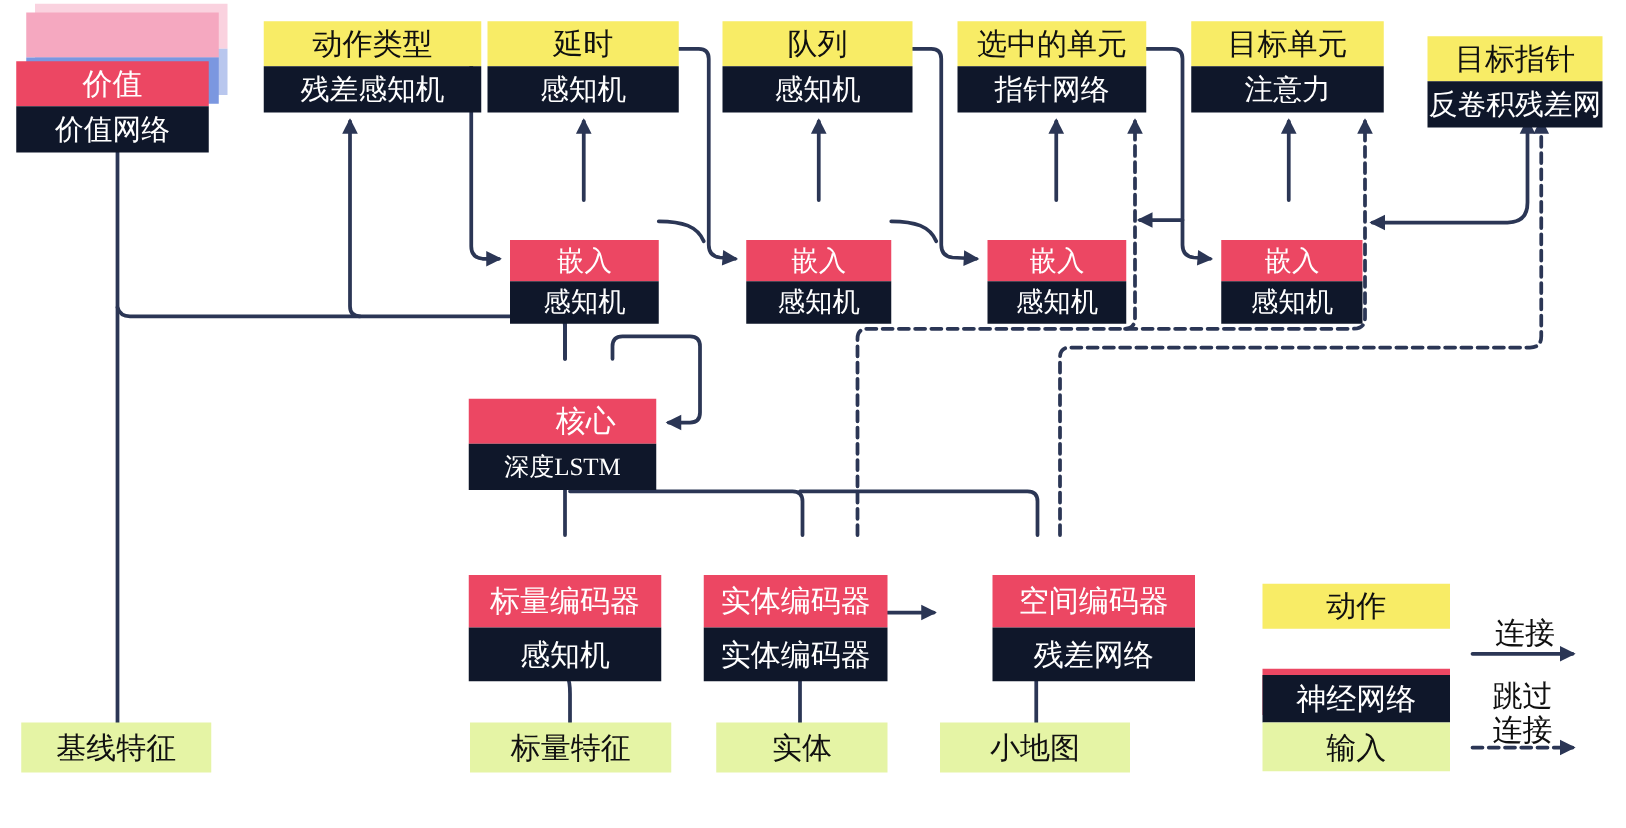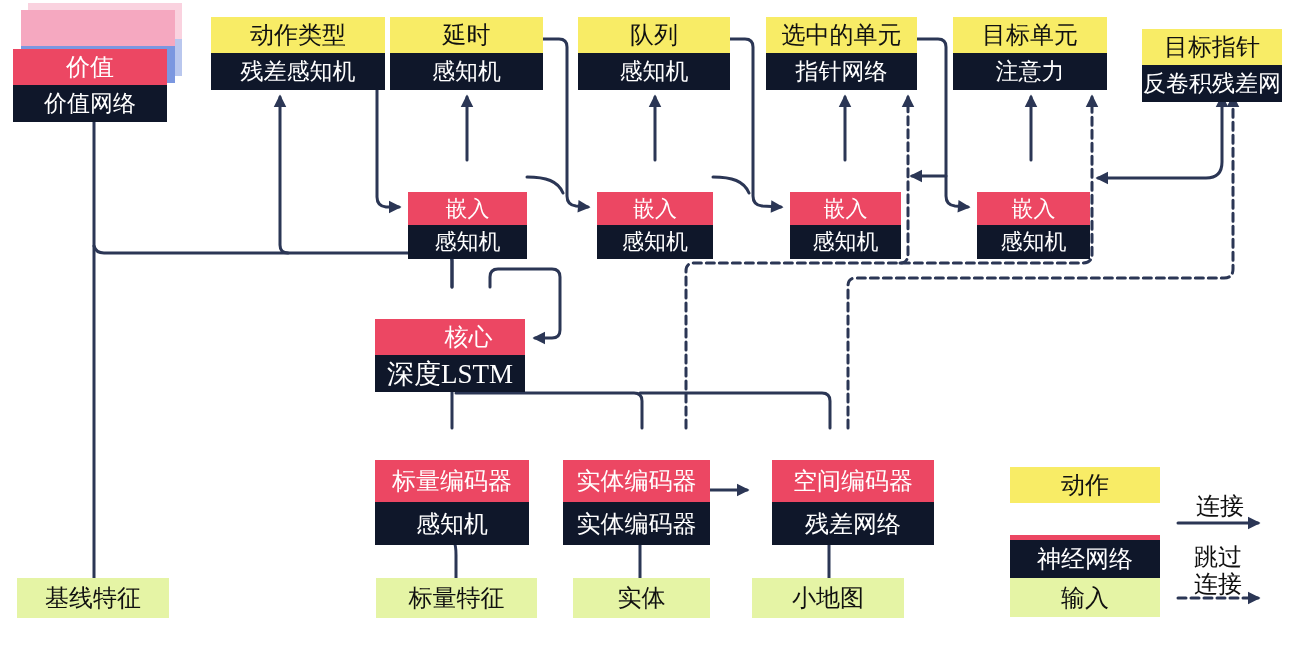--- a/index.html
+++ b/index.html
@@ -11,21 +11,21 @@
   .hd.yellow{background:#F8EC66;color:#101010;}
   .hd.pink{background:#EC4763;color:#ffffff;margin-top:32px;}
   .bd.blue{background:#0f172a;color:#ffffff;text-align:right;}
   .green{background:#E5F4A5;color:#101010;display:flex;align-items:center;justify-content:center;}
   
   .r-top .hd{height:36px;font-size:24px;}
   .r-top .bd{height:37px;font-size:23px;}
   .r-emb .hd{height:33px;font-size:22px;}
   .r-emb .bd{height:34px;font-size:22px;}
   .r-core .hd{height:36px;font-size:24px;padding-left:37px;}
-  .r-core .bd{height:37px;font-size:27px;}
+  .r-core .bd{height:37px;font-size:20px;}
   .r-enc .hd{height:42px;font-size:24px;}
   .r-enc .bd{height:43px;font-size:24px;}
   .r-in{height:40px;font-size:24px;}
   
   .ghost{position:absolute;z-index:0;display:flex;flex-direction:column;}
   .ghost .g-hd{height:36px;}
   .ghost .g-bd{height:37px;}
   .ghost.g2 .g-hd{background:#FAD2DF;}
   .ghost.g2 .g-bd{background:#B9C7EE;}
   .ghost.g1 .g-hd{background:#F5A8C0;}
@@ -145,21 +145,21 @@
   </div>
 
   <div class="node r-enc" style="left:375px;top:428px;width:154px;">
     <div class="hd pink">标量编码器</div>
     <div class="bd blue">感知机</div>
   </div>
   <div class="node r-enc" style="left:563px;top:428px;width:147px;">
     <div class="hd pink">实体编码器</div>
     <div class="bd blue">实体编码器</div>
   </div>
-  <div class="node r-enc" style="left:757px;top:428px;width:162px;padding-left:15px;">
+  <div class="node r-enc" style="left:779px;top:428px;width:162px;padding-left:15px;">
     <div class="hd pink">空间编码器</div>
     <div class="bd blue">残差网络</div>
   </div>
 
   <div class="node r-in green" style="left:17px;top:578px;width:152px;">基线特征</div>
   <div class="node r-in green" style="left:376px;top:578px;width:161px;">标量特征</div>
   <div class="node r-in green" style="left:573px;top:578px;width:137px;">实体</div>
   <div class="node r-in green" style="left:752px;top:578px;width:152px;">小地图</div>
 
   <div class="legend-row hd yellow" style="left:1010px;top:467px;width:150px;height:36px;font-size:24px;">动作</div>

